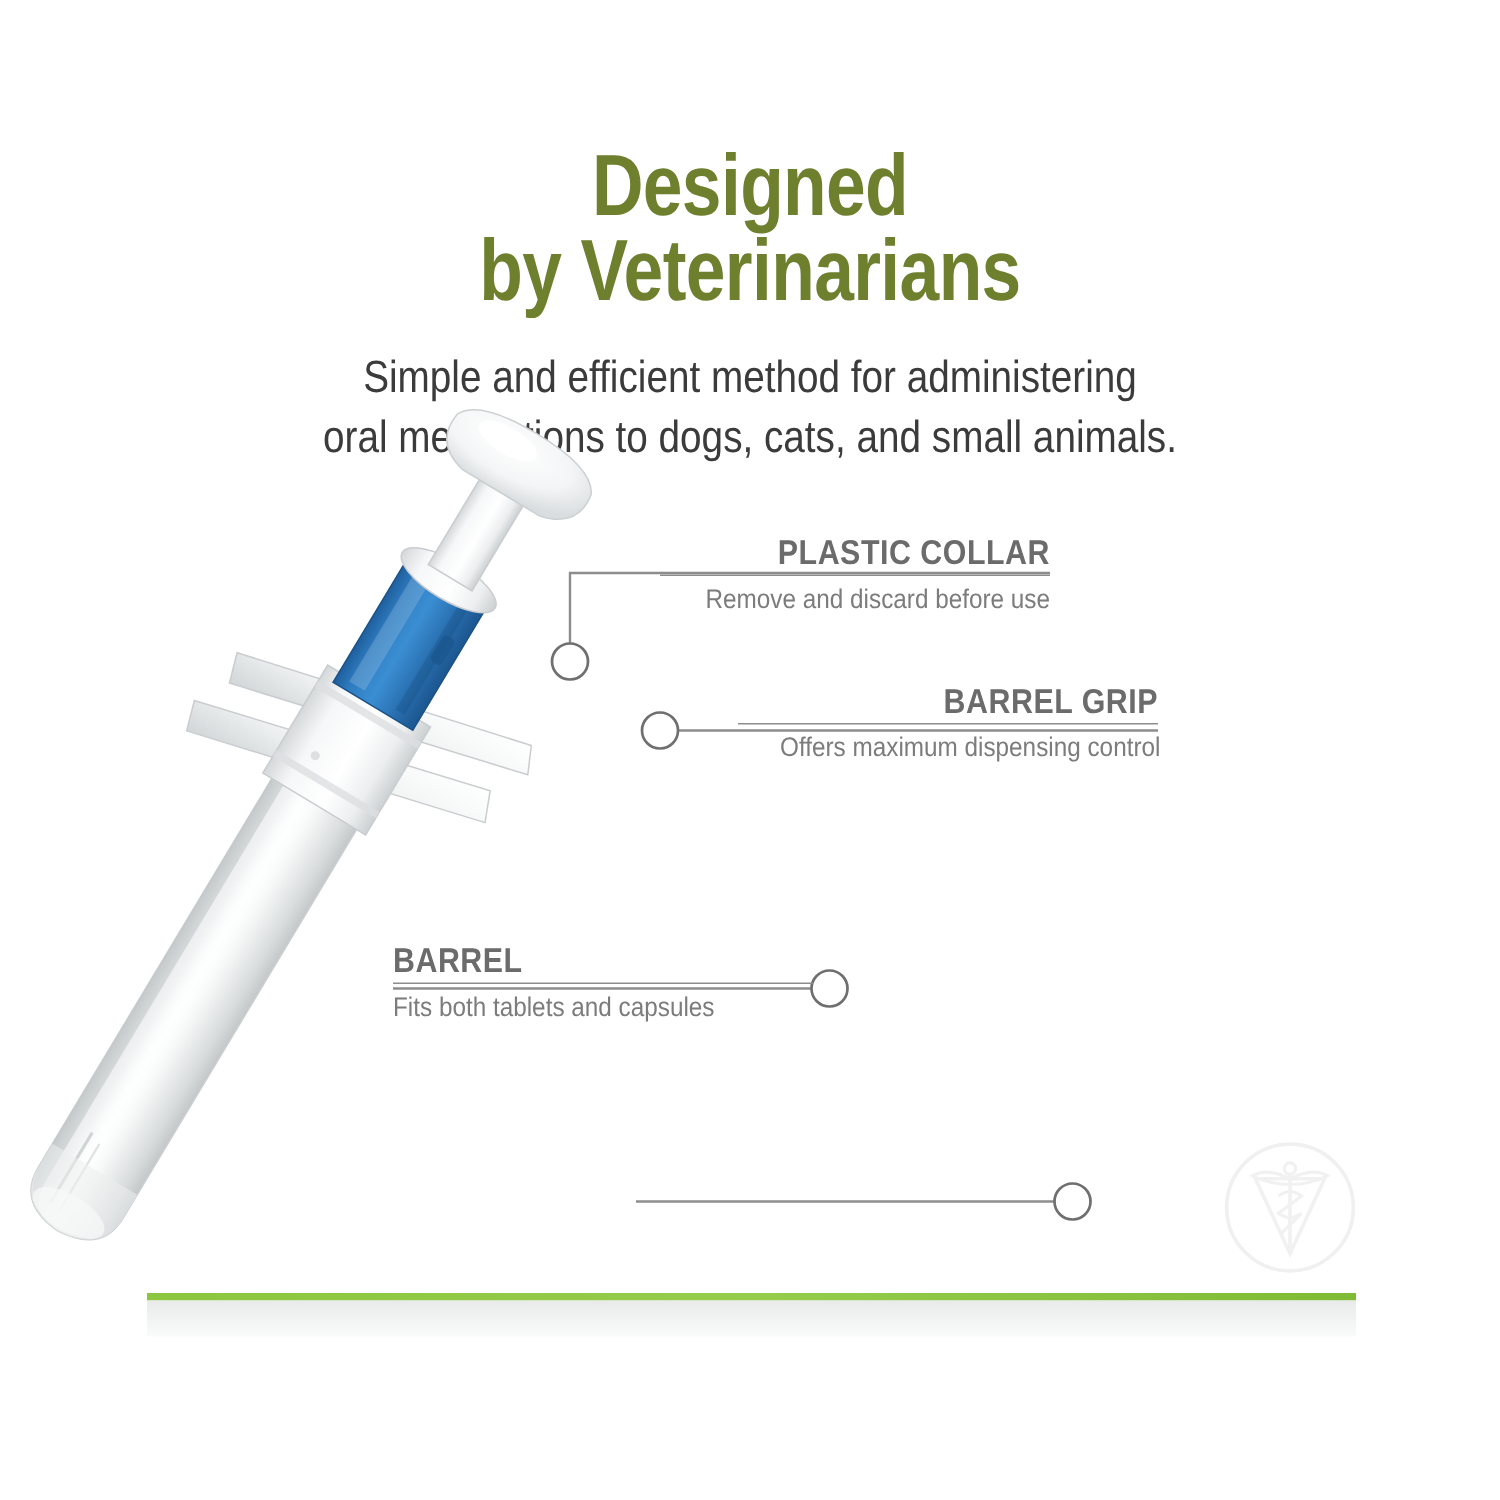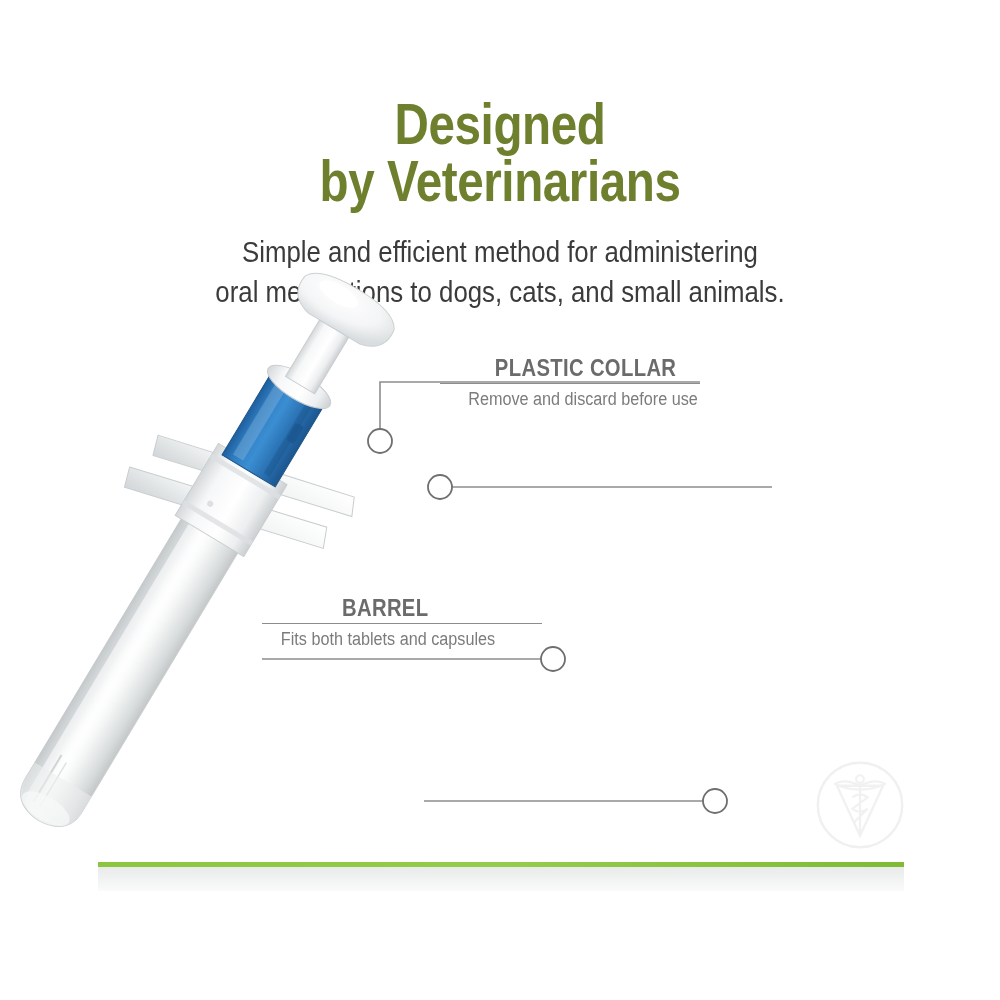--- a/index.html
+++ b/index.html
@@ -77,21 +77,21 @@
     line-height: 1.25;
     transform: scaleX(0.9);
     white-space: nowrap;
     padding-top: 4px;
   }
   .callout .rule {
     height: 1px;
     background: #8d8d8d;
     margin: 3px 0 0 0;
   }
-  .callout.right { text-align: center; }
+  .callout.right { text-align: right; }
   .callout.right .title { transform-origin: right top; }
   .callout.right .desc  { transform-origin: right top; }
   .callout.left  { text-align: left; }
   .callout.left .title { transform-origin: left top; }
   .callout.left .desc  { transform-origin: left top; }
 
   
   #green-bar {
     position: absolute;
     left: 98px;
@@ -251,22 +251,27 @@
       <circle cx="715" cy="801" r="12" fill="none" stroke="#6f6f6f" stroke-width="1.8"></circle>
     </g>
   </svg>
 
   <div class="callout right" style="left:440px; top:356px; width:260px;">
     <div class="title">PLASTIC COLLAR</div>
     <div class="rule"></div>
     <div class="desc">Remove and discard before use</div>
   </div>
 
-
-  <div class="callout left" style="left:262px; top:596px; width:280px;text-align:center;">
+  <div class="callout right" style="left:492px; top:455px; width:280px;">
+    <div class="title">BARREL GRIP</div>
+    <div class="rule"></div>
+    <div class="desc">Offers maximum dispensing control</div>
+  </div>
+
+  <div class="callout left" style="left:262px; top:628px; width:280px;">
     <div class="title">BARREL</div>
     <div class="rule"></div>
     <div class="desc">Fits both tablets and capsules</div>
   </div>
 
 
   <svg id="watermark" viewBox="0 0 100 100">
     <circle cx="50" cy="50" r="44" fill="none" stroke="#f0f0f0" stroke-width="2.5"></circle>
 
     <path d="M 26 30 L 74 30 L 50 82 Z" fill="none" stroke="#f1f1f1" stroke-width="2.5"></path>

